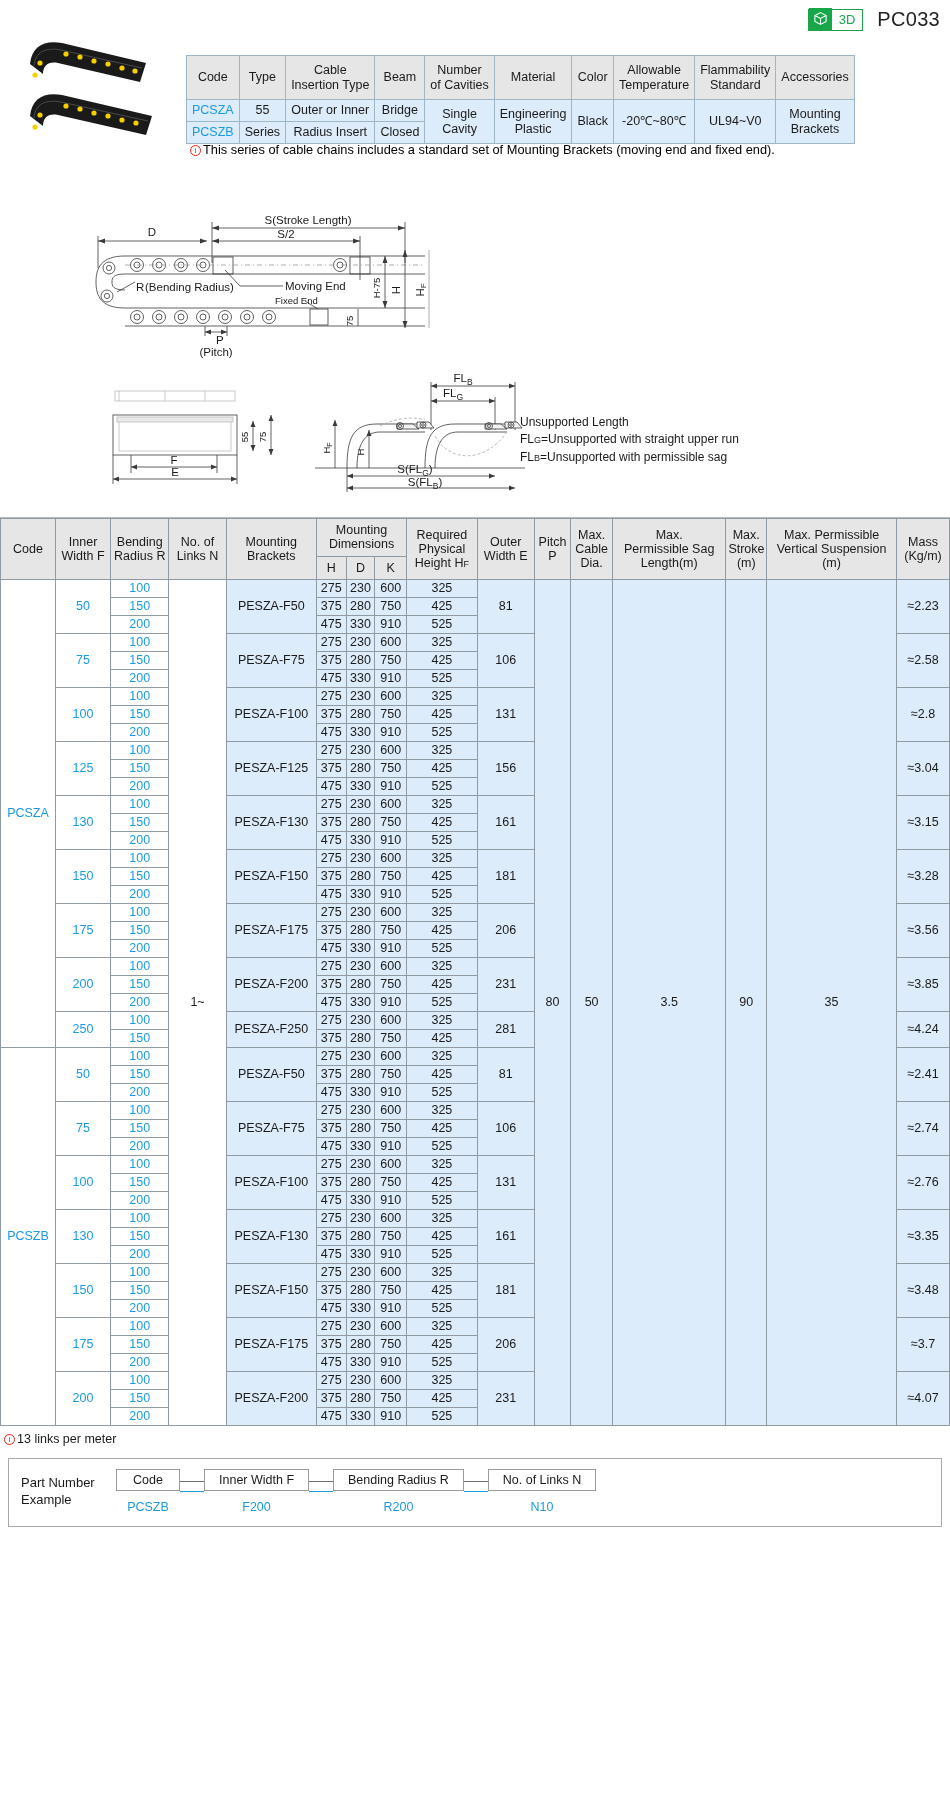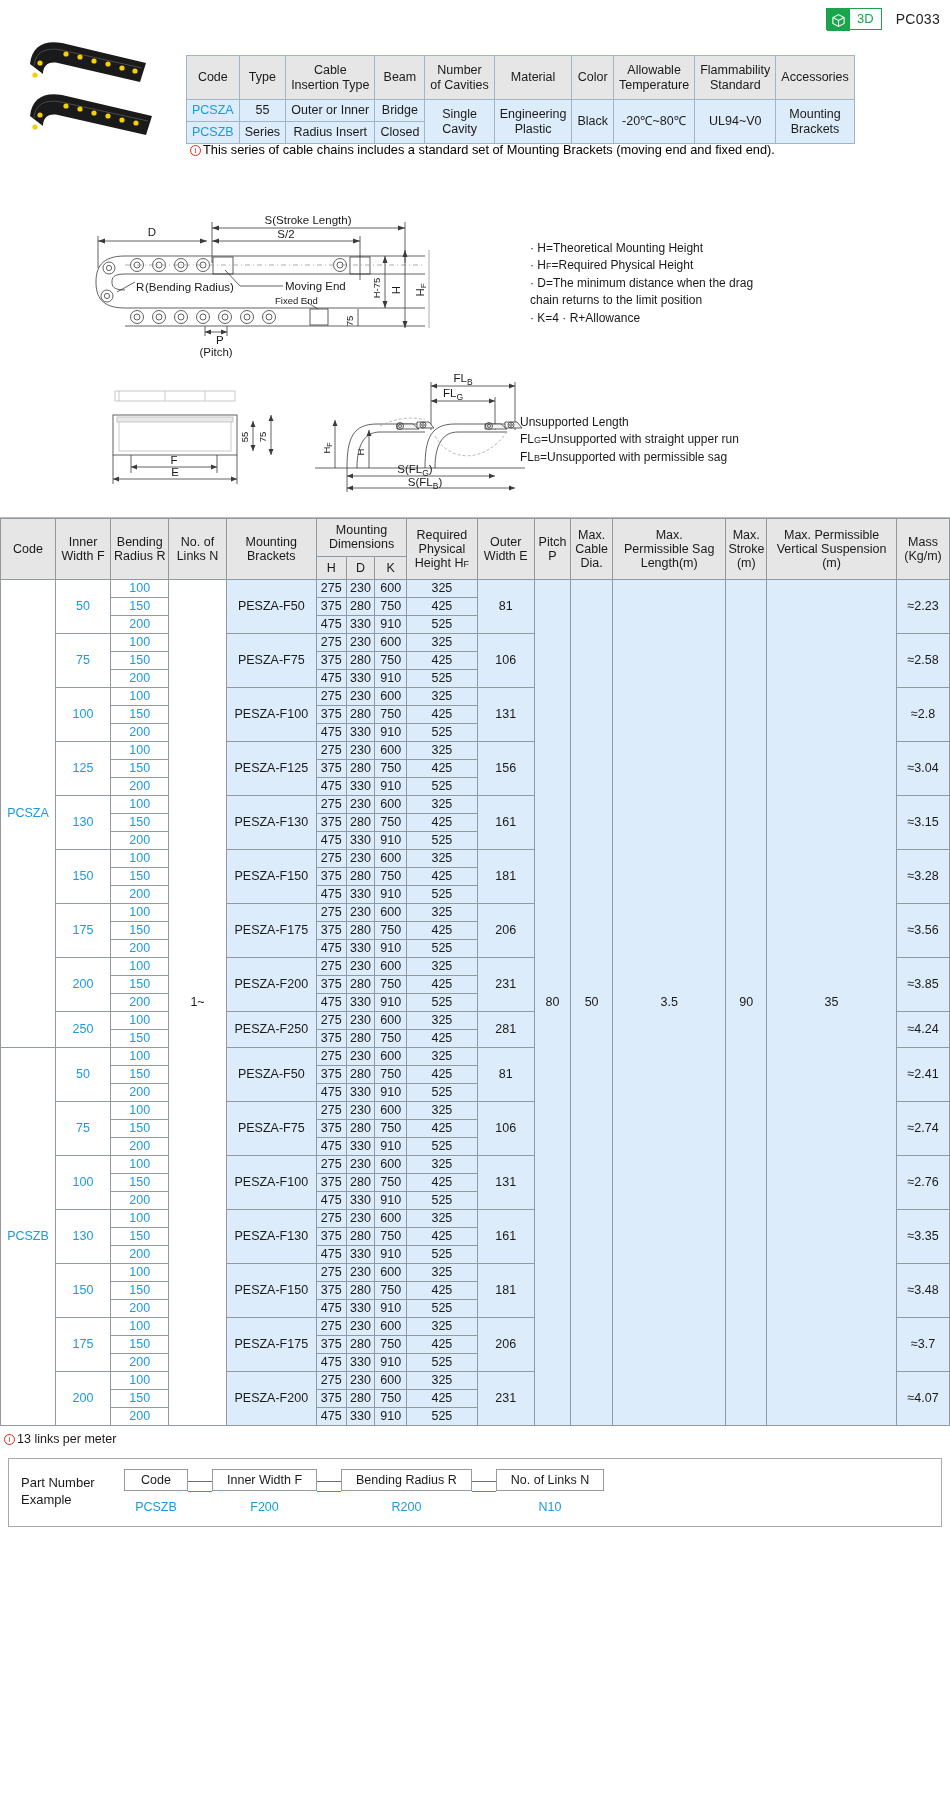--- a/index.html
+++ b/index.html
@@ -20,32 +20,32 @@
     border-left:none;
     border-right:none;
     position:relative;
     height:518px;
   }
   .badge-row {
     position:absolute; top:8px; right:10px;
     display:flex; align-items:center; gap:14px;
   }
   .badge3d {
-    display:flex; align-items:flex-start; border:1px solid #21a04a;
+    display:flex; align-items:flex-end; border:1px solid #21a04a;
     height:22px; background:#fff;
   }
   .badge3d .cube {
     background:#17a74a; width:23px; height:22px;
     display:flex; align-items:center; justify-content:center;
   }
   .badge3d .cube svg { display:block; }
   .badge3d .lbl {
     color:#17a74a; font-size:13px; padding:0 7px; line-height:20px;
   }
-  .pcode { font-size:14px; color:#222; letter-spacing:.3px; }
+  .pcode { font-size:20px; color:#222; letter-spacing:.3px; }
 
   
   .spec-wrap { position:absolute; left:186px; top:55px; }
   table.spec { border-collapse:collapse; }
   table.spec th, table.spec td {
     border:1px solid #9fb6c4;
     font-size:12.5px; font-weight:normal;
     text-align:center; line-height:1.15;
     padding:3px 5px;
   }
@@ -89,21 +89,21 @@
   td.white { background:#ffffff; }
   .ctext { color:#1b9ae0; }
 
   
   .foot-note { padding:6px 4px 4px 4px; font-size:12.5px; color:#e2231a; }
 
   
   .pn-box {
     margin:8px 8px 10px 8px; border:1px solid #a9a9a9;
     padding:10px 12px 12px 12px;
-    display:flex; align-items:flex-start;gap:8px;
+    display:flex; align-items:flex-start;
   }
   .pn-title { font-size:13px; line-height:1.3; width:95px; padding-top:6px; }
   .pn-flow { display:flex; align-items:flex-start; }
   .pn-cell { display:flex; flex-direction:column; align-items:center; }
   .pn-key {
     border:1px solid #9a9a9a; background:#fff; font-size:12.5px;
     padding:3px 14px; min-width:64px; text-align:center; white-space:nowrap;
   }
   .pn-val { font-size:12.5px; color:#1b9ae0; margin-top:9px; }
   .pn-dash { width:24px; height:1px; background:#6d6d6d; margin-top:12px; }
@@ -329,27 +329,20 @@
         <text class="dlabel dlabel-sm" x="180" y="96">Fixed End</text>
         <text class="dlabel" x="121" y="136">P</text>
         <text class="dlabel" x="121" y="148" text-anchor="middle">(Pitch)</text>
         <text class="dlabel dlabel-sm" x="285" y="80" transform="rotate(-90 285 80)" text-anchor="middle">H-75</text>
         <text class="dlabel" x="305" y="82" transform="rotate(-90 305 82)" text-anchor="middle">H</text>
         <text class="dlabel" x="329" y="82" transform="rotate(-90 329 82)" text-anchor="middle"><tspan>H</tspan><tspan dy="2" font-size="8">F</tspan></text>
         <text class="dlabel dlabel-sm" x="258" y="113" transform="rotate(-90 258 113)" text-anchor="middle">75</text>
       </svg>
     </div>
 
-    <div class="defs-text" style="left:530px; top:240px;">
-      <div>· H=Theoretical Mounting Height</div>
-      <div>· H<span style="font-size:9px">F</span>=Required Physical Height</div>
-      <div>· D=The minimum distance when the drag</div>
-      <div>      chain returns to the limit position</div>
-      <div>· K=4 · R+Allowance</div>
-    </div>
 
     <div class="diagram" style="left:105px; top:385px;">
       <svg width="190" height="110" viewBox="0 0 190 110">
         <g stroke="#3a3a3a" fill="none" stroke-width="0.8">
           <rect x="10" y="6" width="120" height="10" stroke="#bbb"></rect>
           <line x1="14" y1="6" x2="14" y2="16" stroke="#bbb"></line>
           <line x1="60" y1="6" x2="60" y2="16" stroke="#bbb"></line>
           <line x1="100" y1="6" x2="100" y2="16" stroke="#bbb"></line>
           <rect x="8" y="30" width="124" height="40"></rect>
           <rect x="14" y="34" width="112" height="32" stroke="#bbb"></rect>

